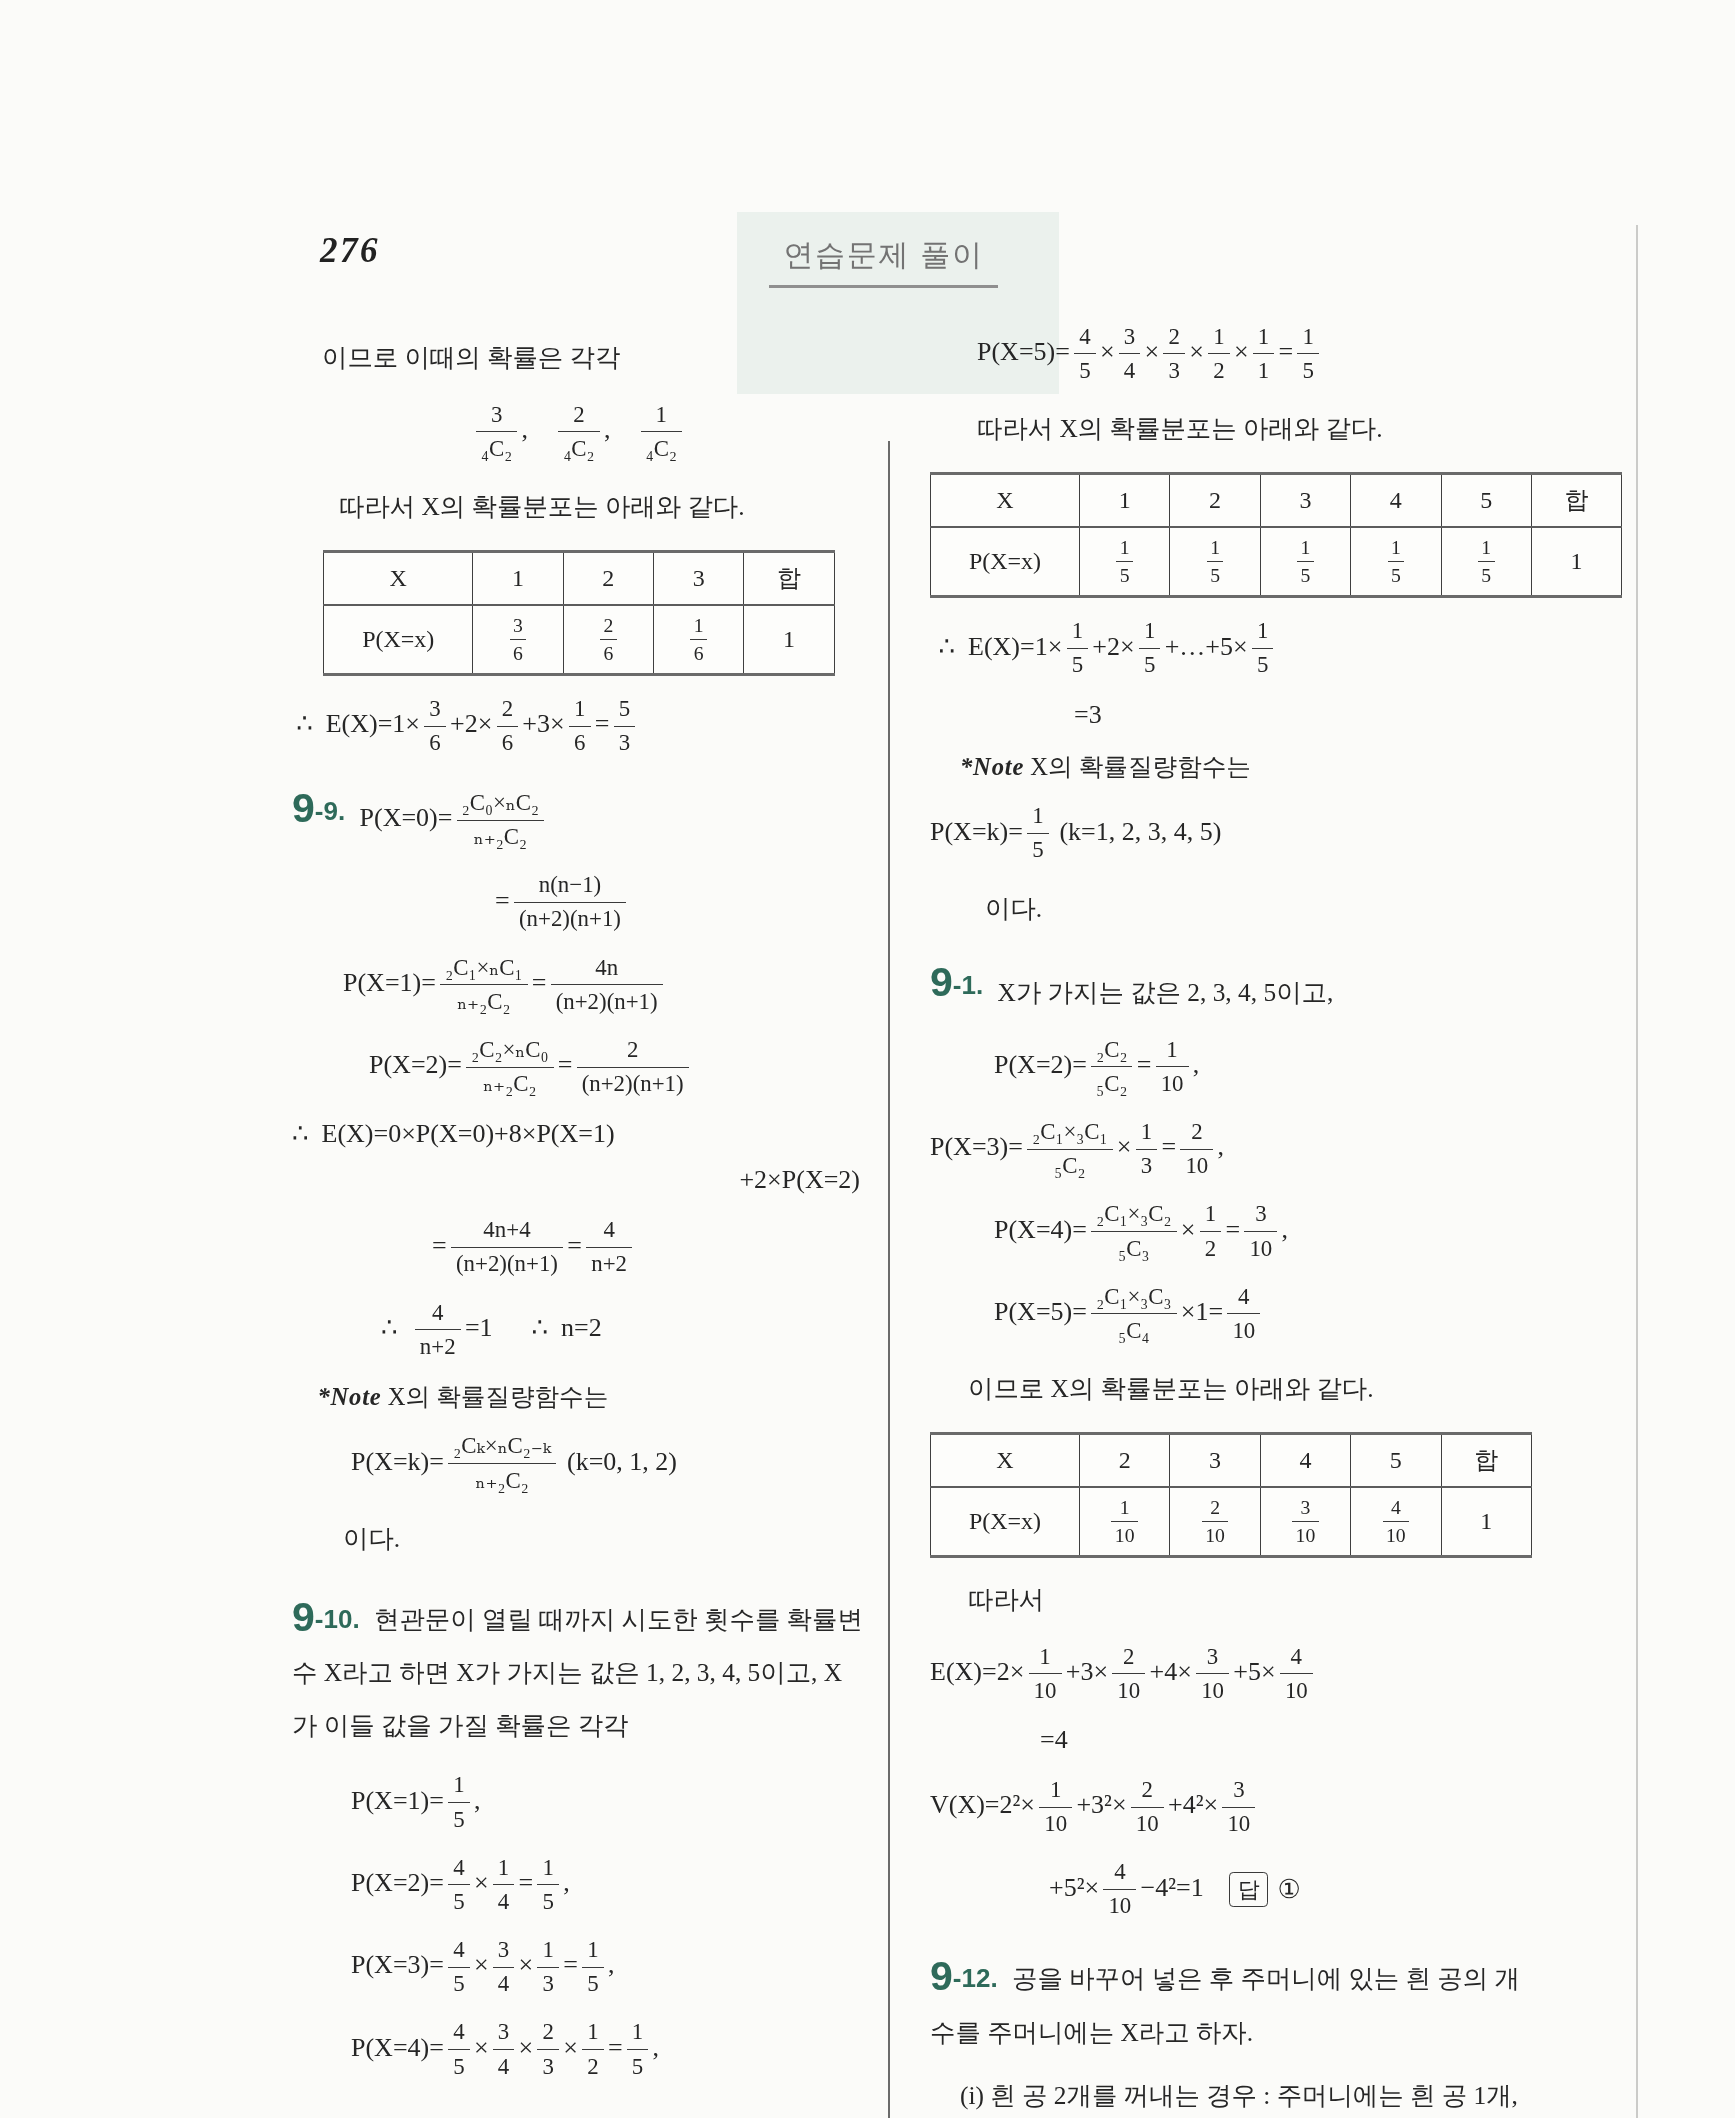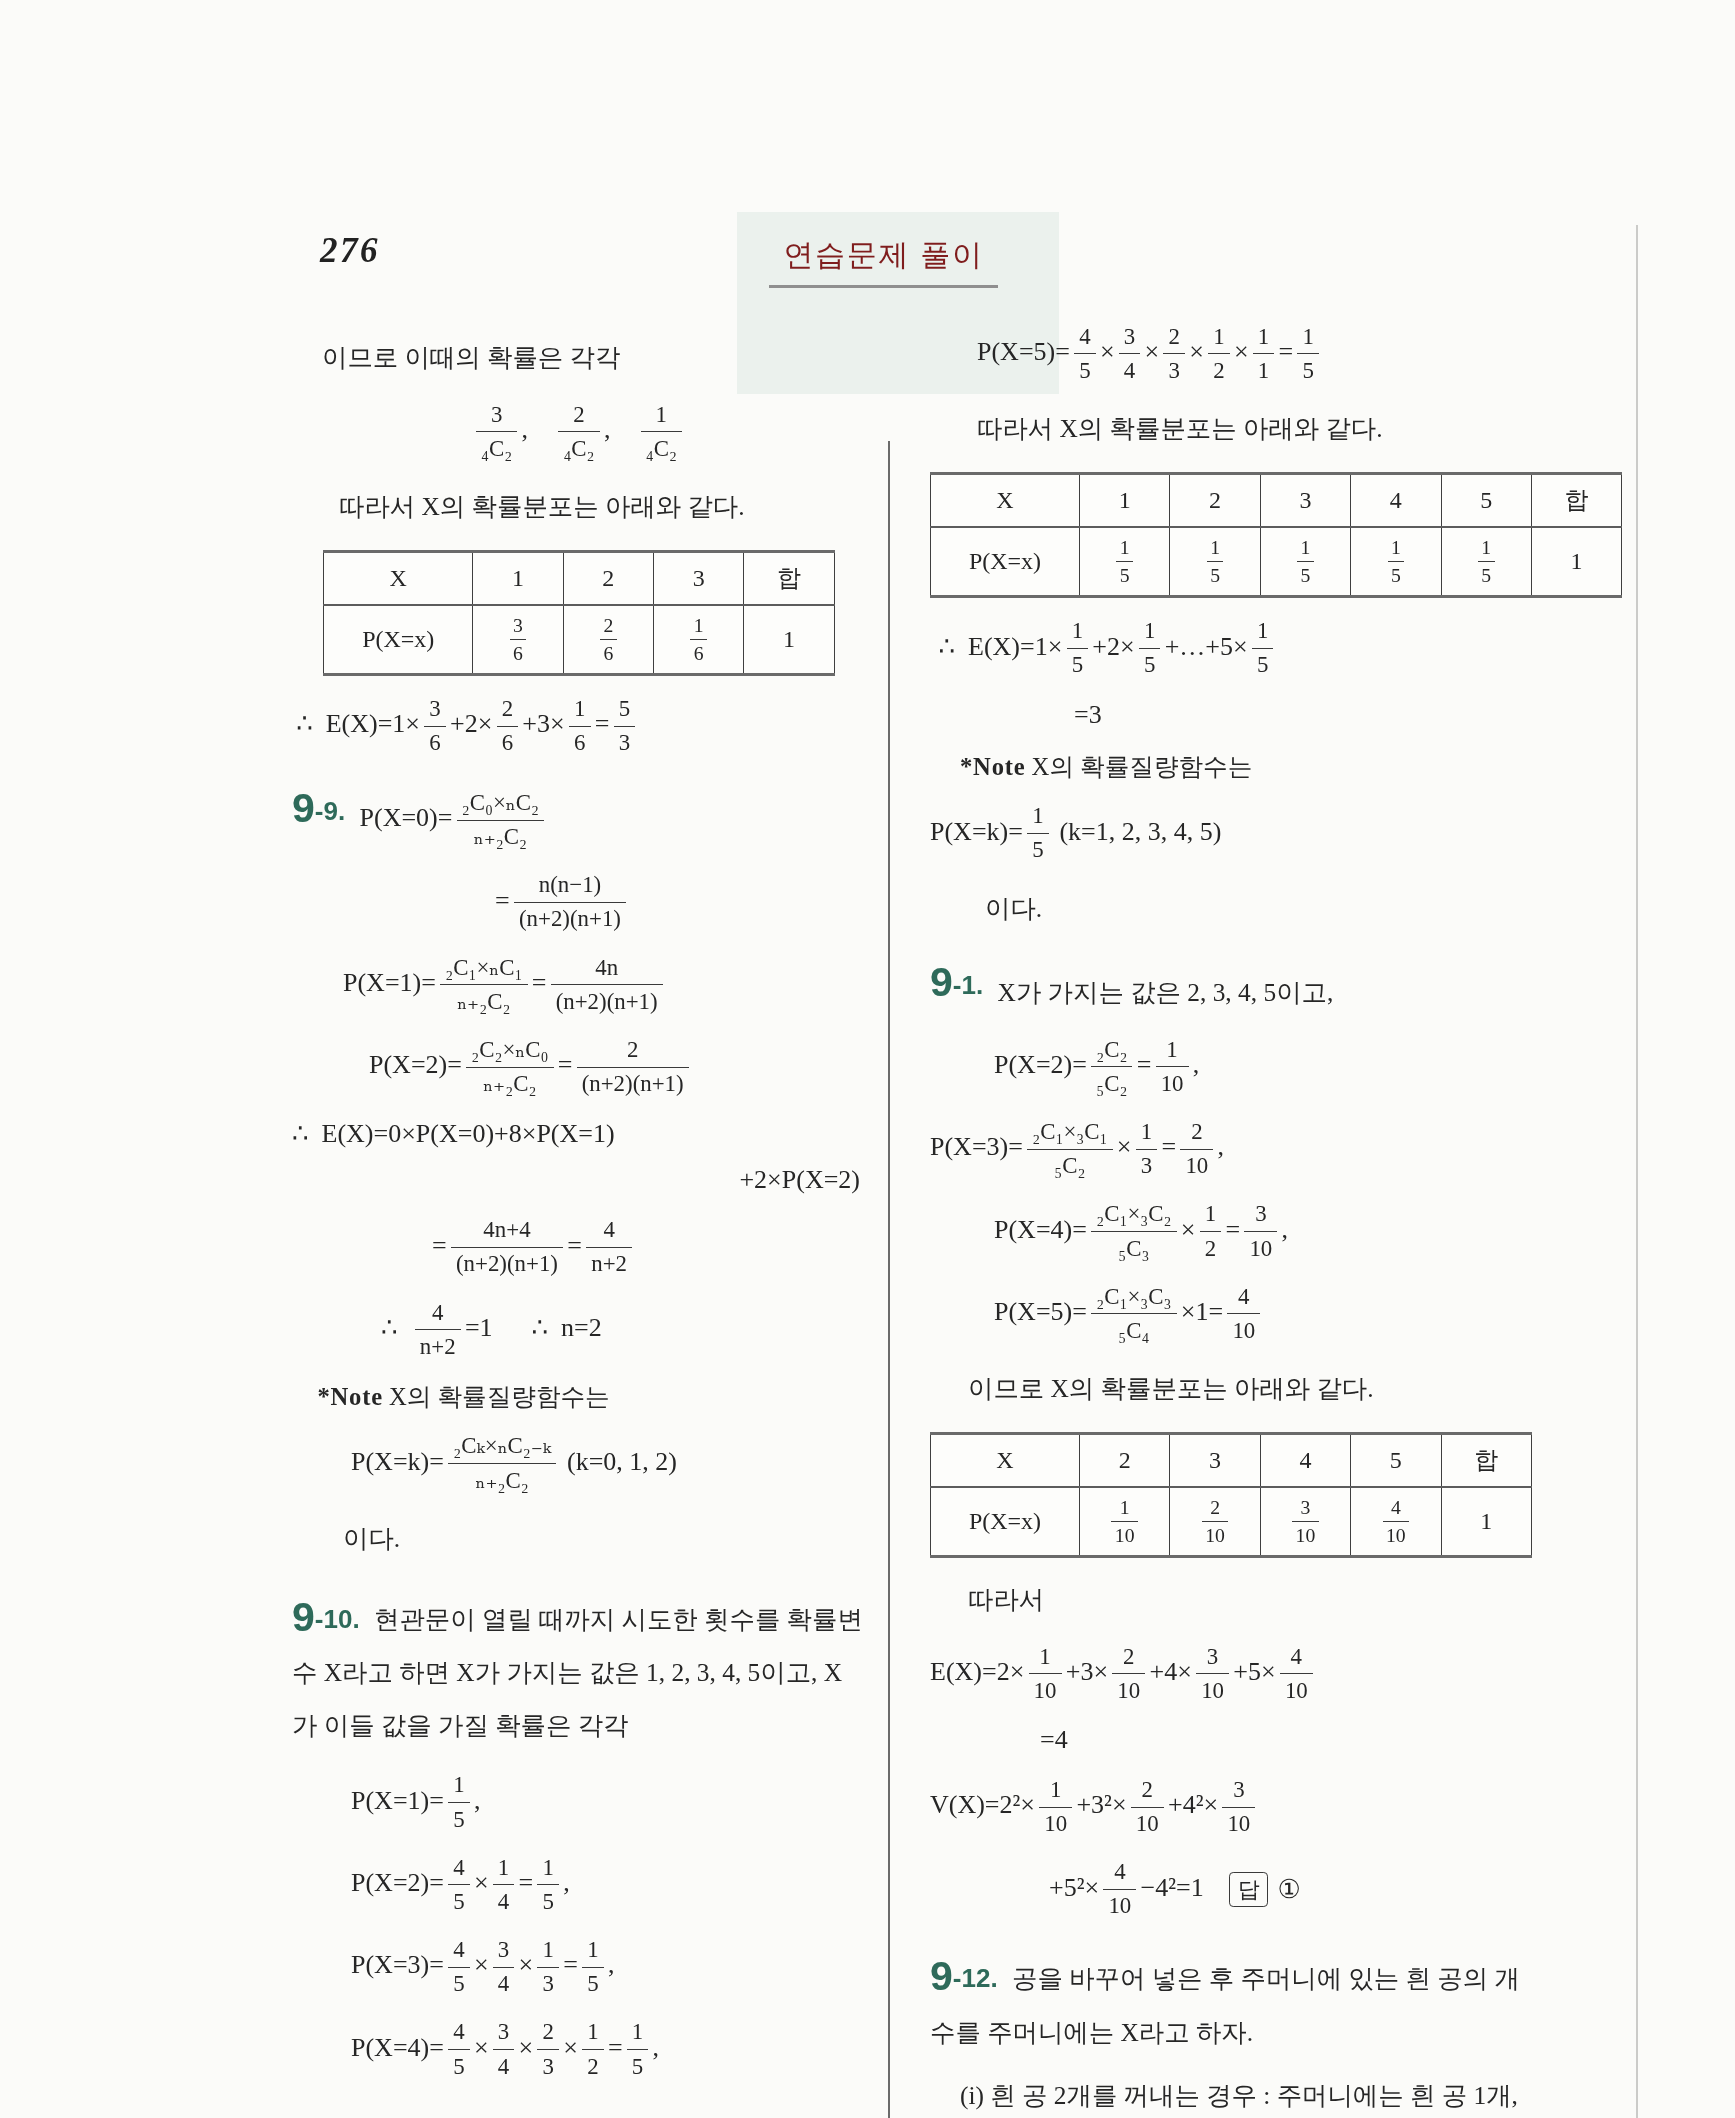--- a/index.html
+++ b/index.html
@@ -6,21 +6,21 @@
   .page{
     position:relative;width:1736px;height:2315px;background:#fbfbf9;
     overflow:hidden;color:#262626;
     font-family:"Liberation Serif","DejaVu Serif",serif;
   }
   .header-tint{position:absolute;left:737px;top:212px;width:322px;height:182px;
     background:rgba(175,205,192,0.20);}
   .page-number{position:absolute;left:320px;top:231px;font-size:35px;font-weight:bold;
     font-style:italic;letter-spacing:2.5px;color:#222;}
   .page-header{position:absolute;left:769px;top:235px;width:229px;text-align:center;
-    font-size:30px;color:#7f1d1d;letter-spacing:1.7px;
+    font-size:30px;color:#737373;letter-spacing:1.7px;
     border-bottom:3px solid #8f8f8f;padding-bottom:9.3px;
     font-family:"Liberation Sans","DejaVu Sans",sans-serif;}
   .column-divider{position:absolute;left:888px;top:441px;width:1.7px;height:1758px;background:#6b6b6b;}
   .page-edge-line{position:absolute;left:1636px;top:225px;width:1.7px;height:1932px;background:#cbcbc9;}
 
   .columns{position:absolute;left:292px;top:322px;width:1229px;display:flex;}
   .col-left{width:574px;margin-right:64px;}
   .col-right{width:591px;}
 
   p,.eq{margin:0;}
@@ -35,21 +35,21 @@
   .frac .den{display:block;padding:3.4px 5.1px 0;}
 
   .prob{margin-top:30px;}
   .prob-row{display:flex;align-items:flex-start;margin:14.4px 0;}
   .plabel{white-space:nowrap;margin-right:14.4px;
     font-family:"Liberation Sans","DejaVu Sans",sans-serif;}
   .plabel-big{color:#2e6a5a;font-weight:bold;font-size:41px;line-height:1;vertical-align:-2.5px;}
   .plabel-rest{color:#2e6a5a;font-weight:bold;font-size:26px;}
   .prob-para{font-size:25.4px;line-height:2.08;margin:11px 0;}
   .note-line{font-size:24.6px;margin:18.6px 0 8.5px;}
-  .note-label{font-weight:bold;letter-spacing:0.8px;}
+  .note-label{font-style:italic;font-weight:bold;letter-spacing:0.8px;}
 
   table.ptable{border-collapse:collapse;margin:19.5px auto 17px;background:#fdfdfb;}
   table.ptable td{border:1.3px solid #3f3f3f;text-align:center;font-size:24px;
     padding:7.6px 12.7px;min-width:64px;}
   table.ptable tr.hdr td{border-bottom:2.5px solid #5c5c5c;padding:9.3px 12.7px;}
   table.ptable{border-top:3px solid #6a6a6a;border-bottom:3px solid #6a6a6a;}
   table.ptable td.lbl{padding:7.6px 17px;min-width:114px;}
   table.ptable .frac{font-size:0.82em;margin:0.8px 2.5px;}
   table.ptable .frac .num{border-bottom:1.3px solid #3a3a3a;padding:0 3.4px 2.1px;}
   table.ptable .frac .den{padding:2.1px 3.4px 0;}

